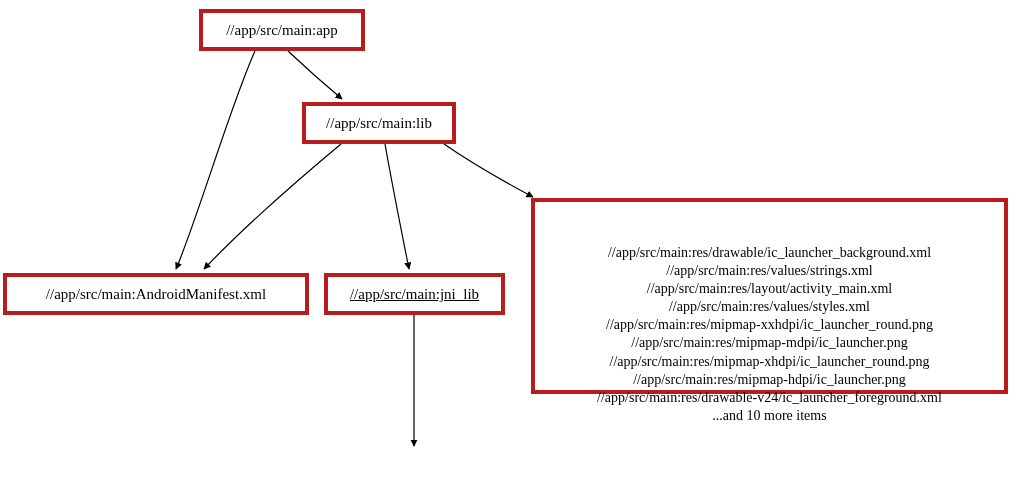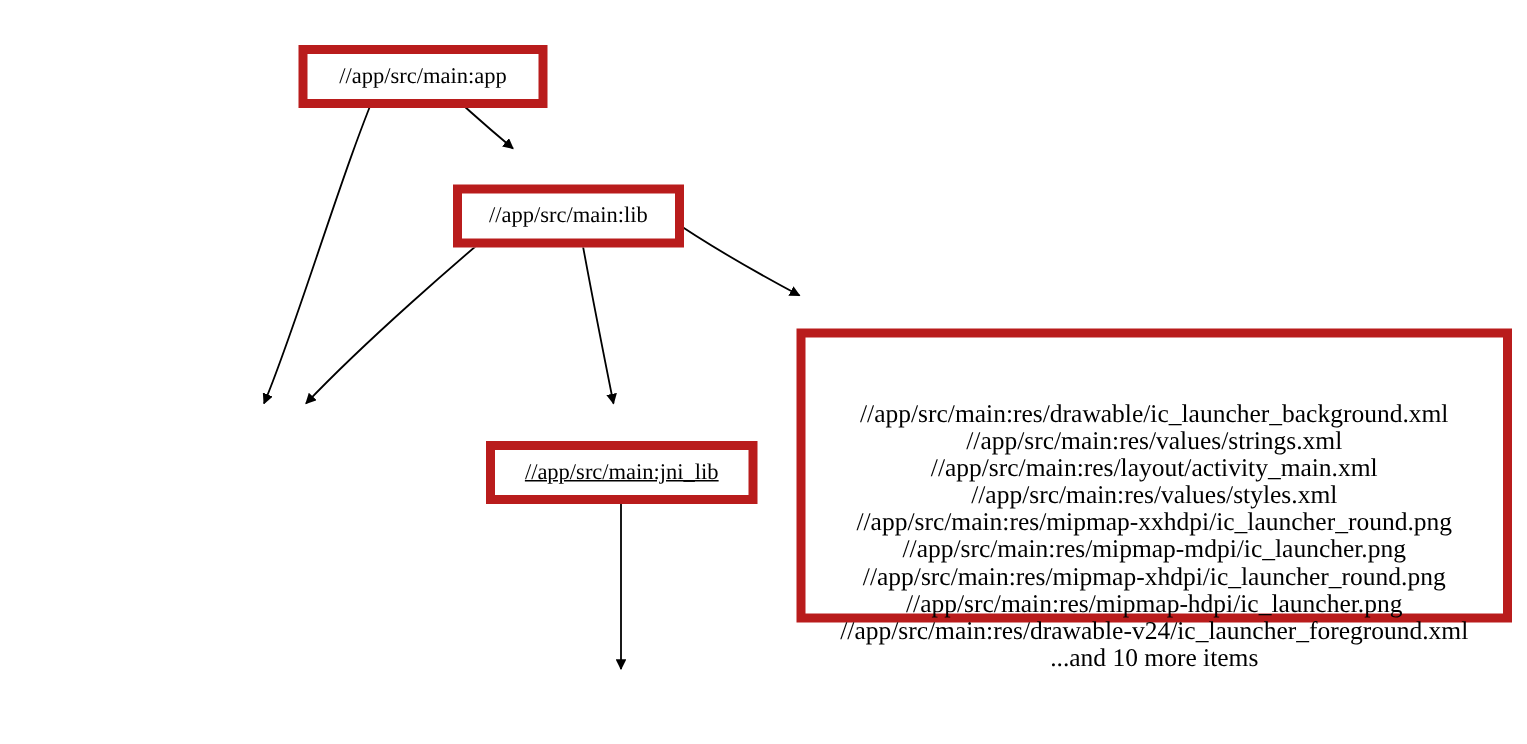--- a/index.html
+++ b/index.html
@@ -11,42 +11,41 @@
     position: relative;
     width: 1018px;
     height: 496px;
     background: #ffffff;
     font-family: "Liberation Serif", serif;
     overflow: hidden;
   }
   .node {
     position: absolute;
     box-sizing: border-box;
-    border: 6px solid #b91c1c;
+    border: 4px solid #b91c1c;
     background: #ffffff;
     display: flex;
     align-items: center;
     justify-content: center;
     text-align: center;
     color: #000000;
     font-family: "Liberation Serif", serif;
     font-size: 15px;
     line-height: 18px;
     white-space: pre;
-    margin-top: 21px;
   }
   .node.multiline {
     display: block;
     padding-top: 6px;
   }
   .node.multiline .lines {
     display: block;
     text-align: center;
     white-space: pre;
-    font-size: 17px;
+    font-size: 14px;
     line-height: 18.1px;
   }
   svg.edges {
     position: absolute;
     left: 0;
     top: 0;
     width: 1018px;
     height: 496px;
     overflow: visible;
   }
@@ -77,20 +76,23 @@
   </svg>
 
   <div class="node" style="left:199px; top:9px; width:166px; height:42px;">
     <span>//app/src/main:app</span>
   </div>
 
   <div class="node" style="left:302px; top:102px; width:154px; height:42px;">
     <span>//app/src/main:lib</span>
   </div>
 
+  <div class="node" style="left:3px; top:273px; width:306px; height:42px;">
+    <span>//app/src/main:AndroidManifest.xml</span>
+  </div>
 
   <div class="node" style="left:324px; top:273px; width:181px; height:42px;text-decoration:underline;">
     <span>//app/src/main:jni_lib</span>
   </div>
 
   <div class="node multiline" style="left:531px; top:198px; width:477px; height:196px;">
     <span class="lines">//app/src/main:res/drawable/ic_launcher_background.xml
 //app/src/main:res/values/strings.xml
 //app/src/main:res/layout/activity_main.xml
 //app/src/main:res/values/styles.xml

